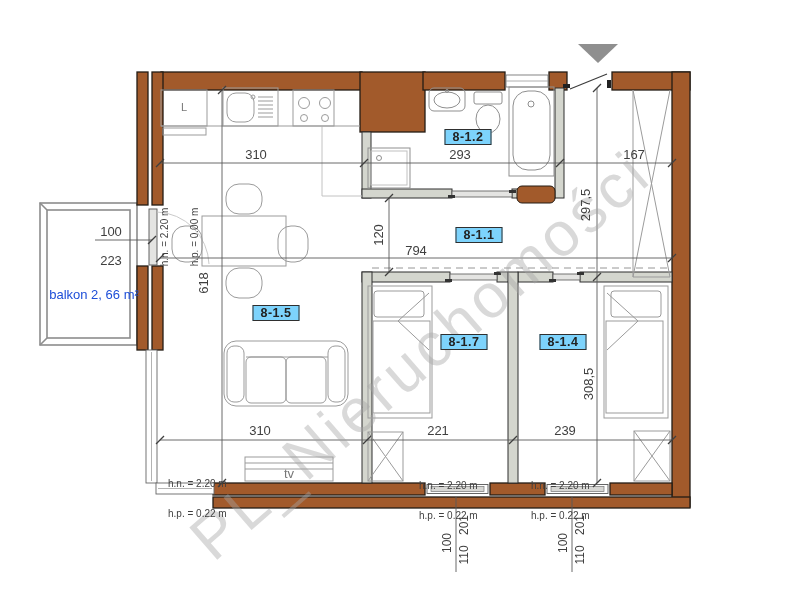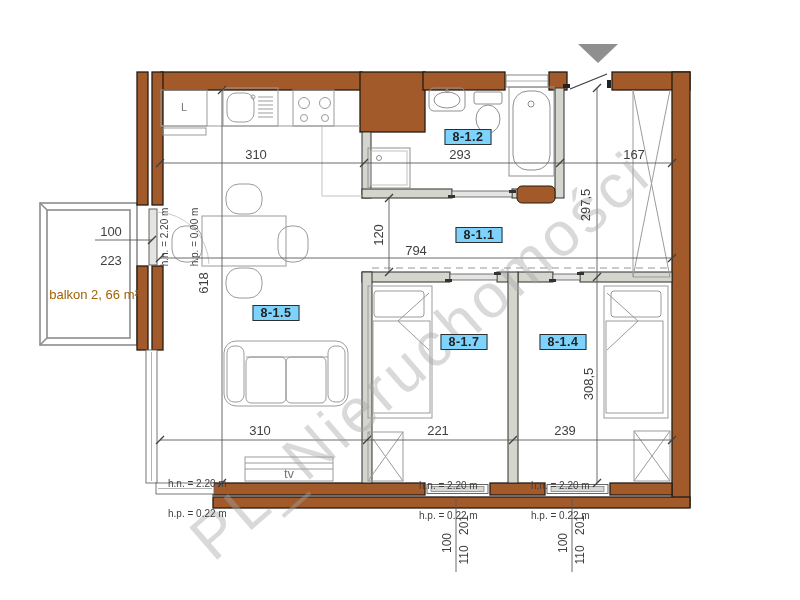--- a/index.html
+++ b/index.html
@@ -8,21 +8,21 @@
   .t{position:absolute;white-space:nowrap;}
   .ctr{transform:translate(-50%,-50%);}
   .rot{transform:translate(-50%,-50%) rotate(-90deg);}
   .dim{font-size:13px;color:#3f3f3f;}
   .dims{font-size:12px;color:#3f3f3f;}
   .box{border:1.5px solid #2f2f2f;background:#7dd3fc;padding:0px 7px;font-size:12.5px;
        font-weight:600;letter-spacing:0.5px;color:#222;}
   .ann{position:absolute;font-size:10px;line-height:10px;color:#3f3f3f;white-space:pre;}
   .annv{position:absolute;font-size:10px;line-height:10px;color:#3f3f3f;white-space:pre;
         transform:translate(-50%,-50%) rotate(-90deg);}
-  .balkon{font-size:13px;color:#a16207;}
+  .balkon{font-size:13px;color:#1d4ed8;}
   .fixt{font-size:11px;color:#777;}
   .tvlbl{font-size:13px;color:#777;}
   .watermark{position:absolute;left:420px;top:355px;
              transform:translate(-50%,-50%) rotate(-41deg);
              font-size:62px;letter-spacing:4px;color:rgba(165,165,165,0.42);
              white-space:nowrap;pointer-events:none;}
   svg{position:absolute;left:0;top:0;}
 </style>
 </head>
 <body>

